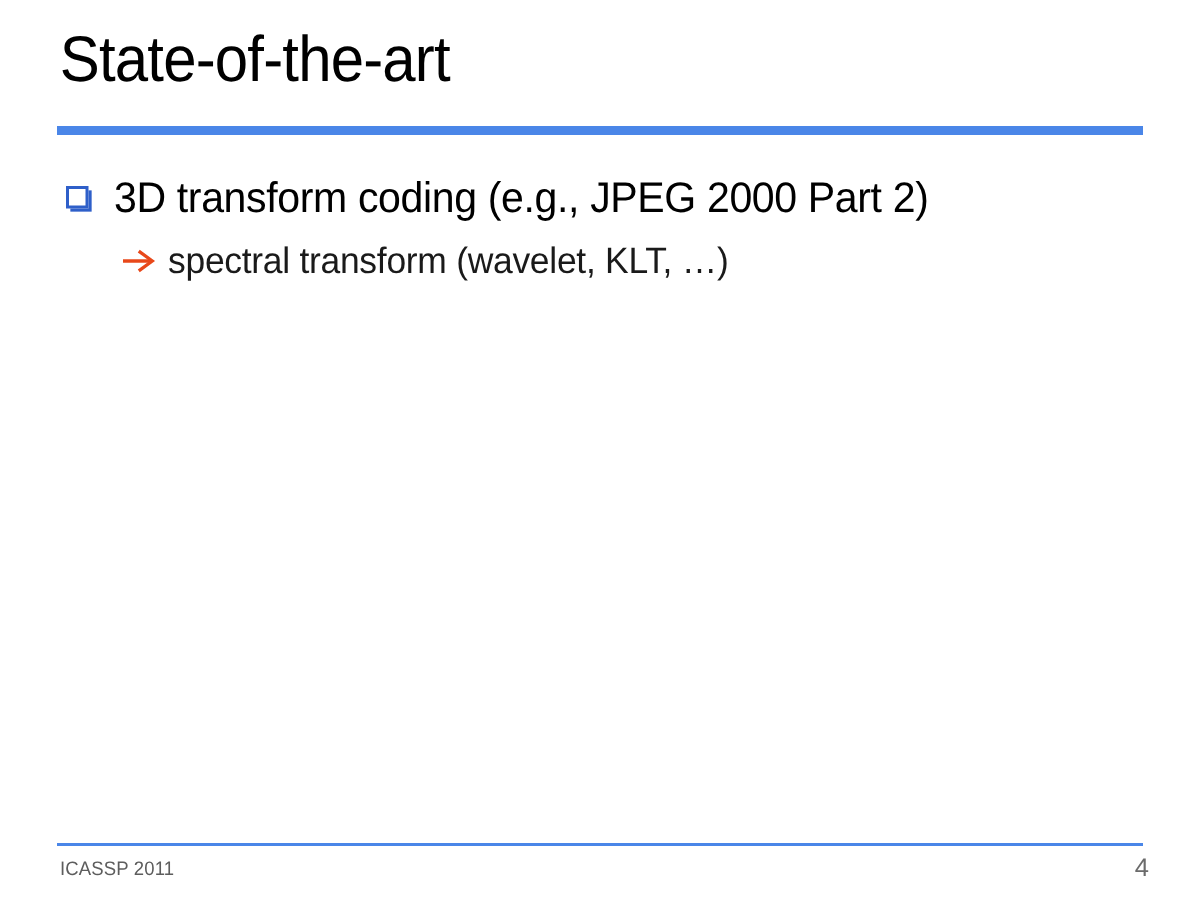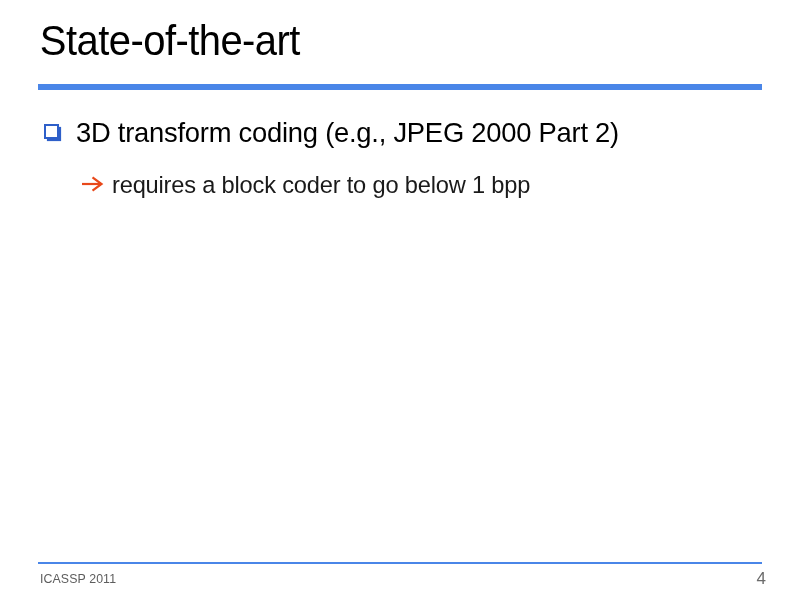--- a/index.html
+++ b/index.html
@@ -150,29 +150,29 @@
     <div class="slide-title">State-of-the-art</div>
   </div>
 
   <div class="title-rule"></div>
 
   <div class="body-block" id="body-block">
       <div class="l1-item">
         <span class="sq-bullet"></span>
         <div class="l1-text">3D transform coding (e.g., JPEG 2000 Part 2)</div>
       </div>
-      <div class="spacer-group"></div>
       <div class="l2-item">
         <span class="arrow">
           <svg viewBox="0 0 26 26" width="26" height="26" aria-hidden="true">
             <path d="M2 13 H20" stroke="currentColor" stroke-width="2.2" fill="none" stroke-linecap="butt"></path>
             <path d="M12.5 6.4 L21.5 13 L12.5 19.6" stroke="currentColor" stroke-width="2.2" fill="none" stroke-linecap="butt" stroke-linejoin="miter"></path>
           </svg>
         </span>
-        <div class="l2-text"><span>requires a block coder to go below 1 bpp</span></div>
+        <div class="l2-text"><span>spectral transform (wavelet, KLT, …)</span></div>
       </div>
+      <div class="spacer-group"></div>
     </div>
 
   <div class="footer-rule"></div>
   <div class="footer-left">ICASSP 2011</div>
   <div class="footer-right">4</div>
 
 </div>
 
 </body></html>

